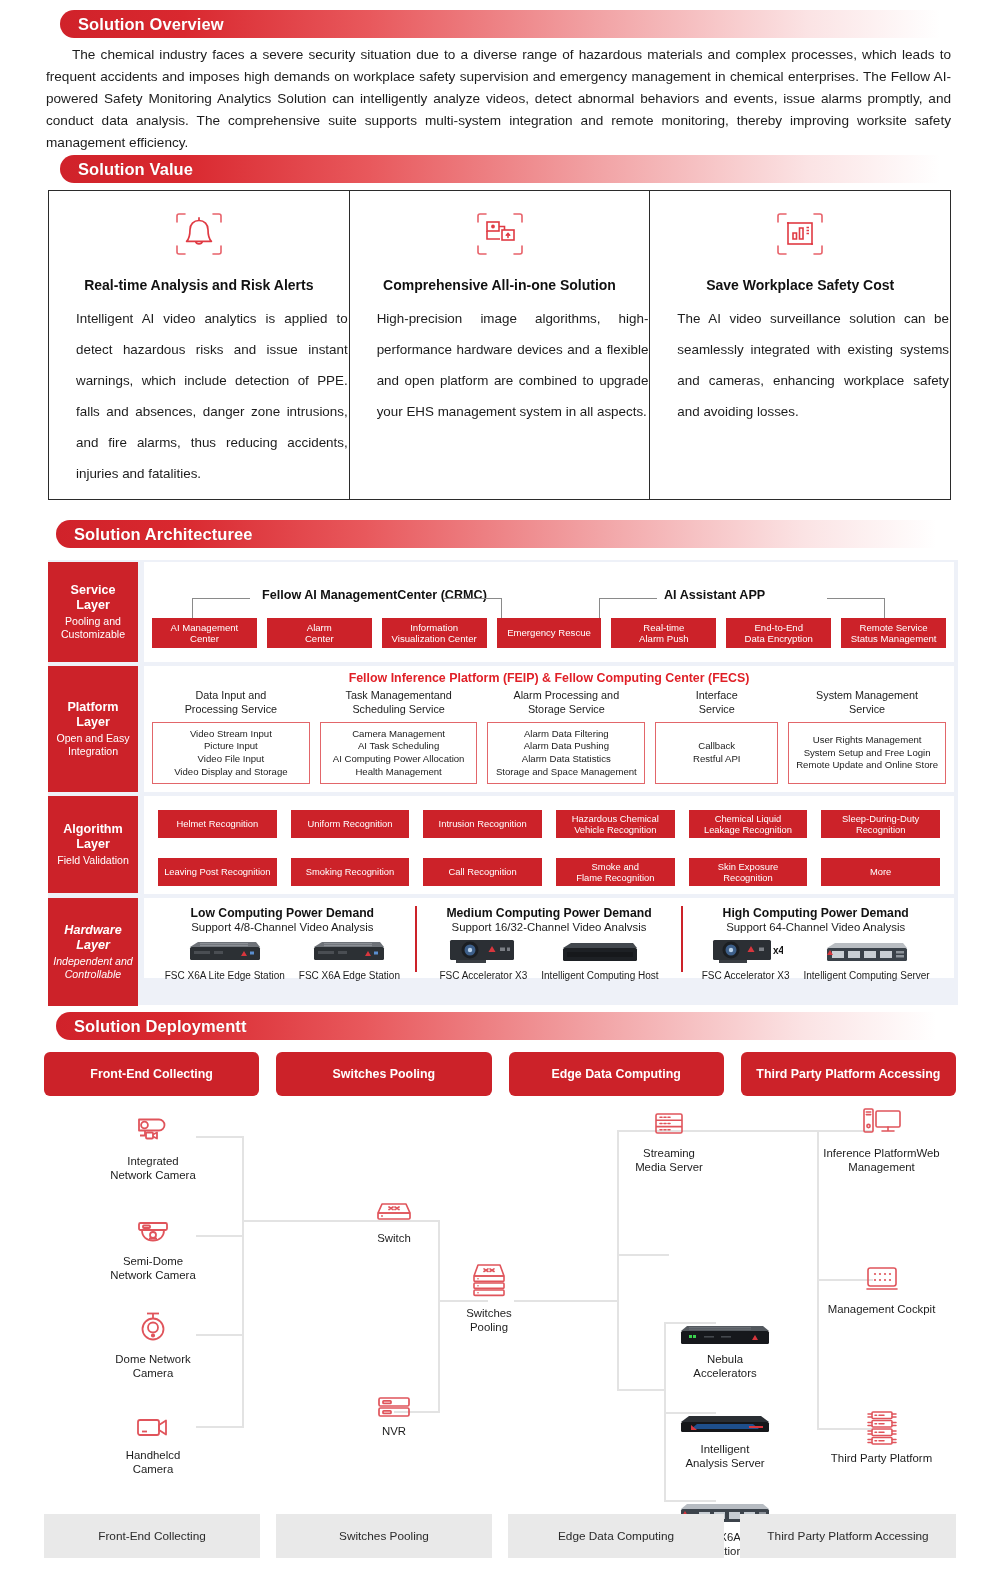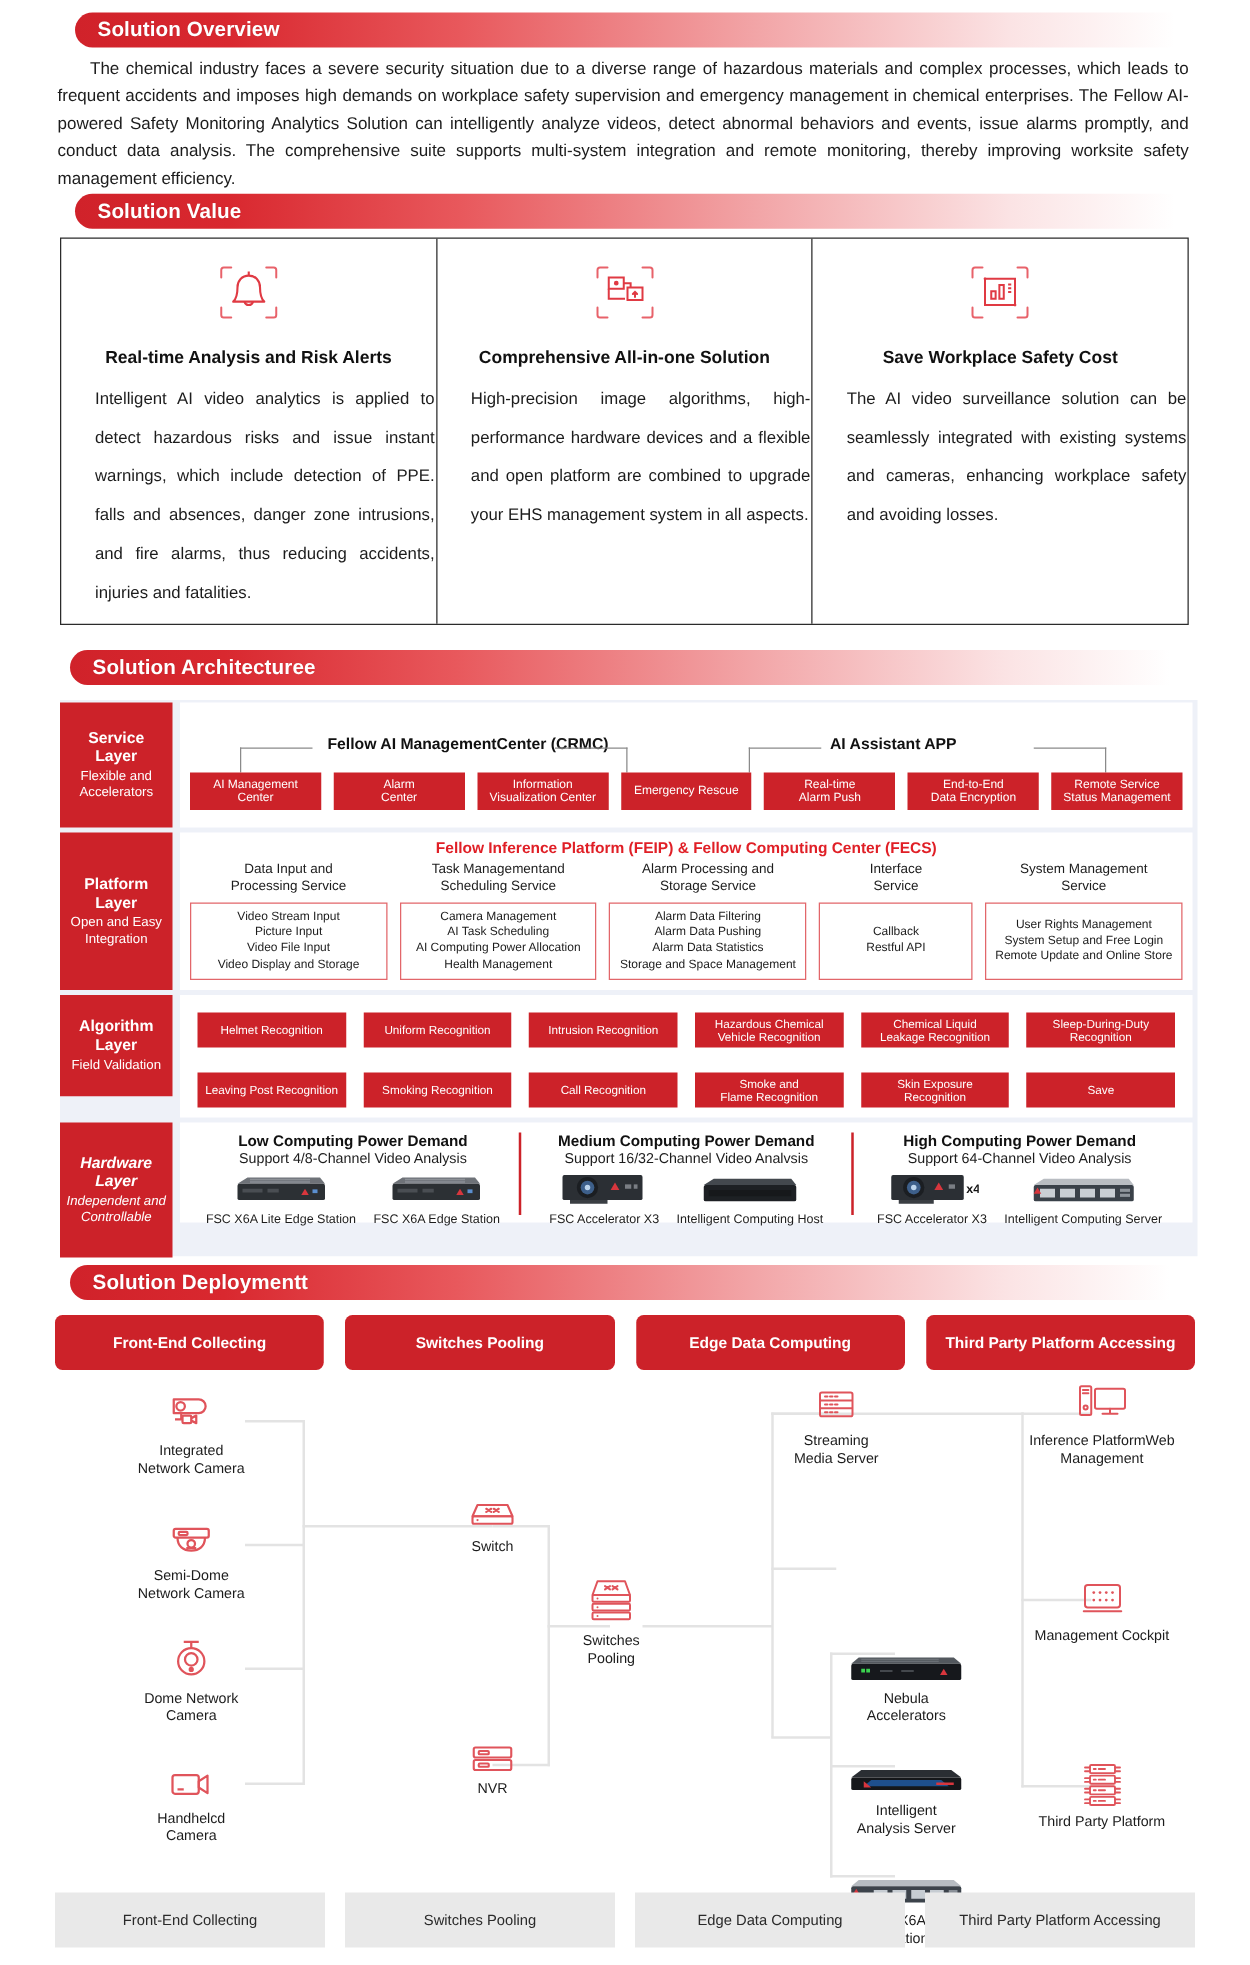--- a/index.html
+++ b/index.html
@@ -220,21 +220,21 @@
   <div class="banner" style="left:56px; top:520px; width:880px;">
     <span>Solution Architecturee</span>
   </div>
 
   <div class="arch">
 
     <div class="arch-row">
       <div class="arch-label" style="height:100px;">
         <div class="l1">Service</div>
         <div class="l1">Layer</div>
-        <div class="l2">Flexible and Accelerators</div>
+        <div class="l2">Pooling and Customizable</div>
       </div>
       <div class="arch-body svc">
         <div class="svc-title" style="left:118px; top:26px;">Fellow AI ManagementCenter (CRMC)</div>
         <div class="svc-title" style="left:520px; top:26px;">AI Assistant APP</div>
 
         <div class="connector" style="left:48px;  top:36px; width:58px;"></div>
         <div class="connector-v" style="left:48px;  top:36px; height:20px;"></div>
         <div class="connector" style="left:300px; top:36px; width:58px;"></div>
         <div class="connector-v" style="left:357px; top:36px; height:20px;"></div>
         <div class="connector" style="left:455px; top:36px; width:58px;"></div>
@@ -281,39 +281,39 @@
           </div>
           <div class="plat-col">
             <div class="plat-cap">System Management<br>Service</div>
             <div class="plat-box">User Rights Management<br>System Setup and Free Login<br>Remote Update and Online Store</div>
           </div>
         </div>
       </div>
     </div>
 
     <div class="arch-row">
-      <div class="arch-label" style="height:81px;">
+      <div class="arch-label" style="height:97px;">
         <div class="l1">Algorithm</div>
         <div class="l1">Layer</div>
         <div class="l2">Field Validation</div>
       </div>
       <div class="arch-body algo">
         <div class="algo-grid">
           <div class="algo-box">Helmet Recognition</div>
           <div class="algo-box">Uniform Recognition</div>
           <div class="algo-box">Intrusion Recognition</div>
           <div class="algo-box">Hazardous Chemical<br>Vehicle Recognition</div>
           <div class="algo-box">Chemical Liquid<br>Leakage Recognition</div>
           <div class="algo-box">Sleep-During-Duty<br>Recognition</div>
           <div class="algo-box">Leaving Post Recognition</div>
           <div class="algo-box">Smoking Recognition</div>
           <div class="algo-box">Call Recognition</div>
           <div class="algo-box">Smoke and<br>Flame Recognition</div>
           <div class="algo-box">Skin Exposure<br>Recognition</div>
-          <div class="algo-box">Save</div>
+          <div class="algo-box">More</div>
         </div>
       </div>
     </div>
 
     <div class="arch-row">
       <div class="arch-label" style="height:108px;font-style:italic;">
         <div class="l1">Hardware</div>
         <div class="l1">Layer</div>
         <div class="l2">Independent and Controllable</div>
       </div>

